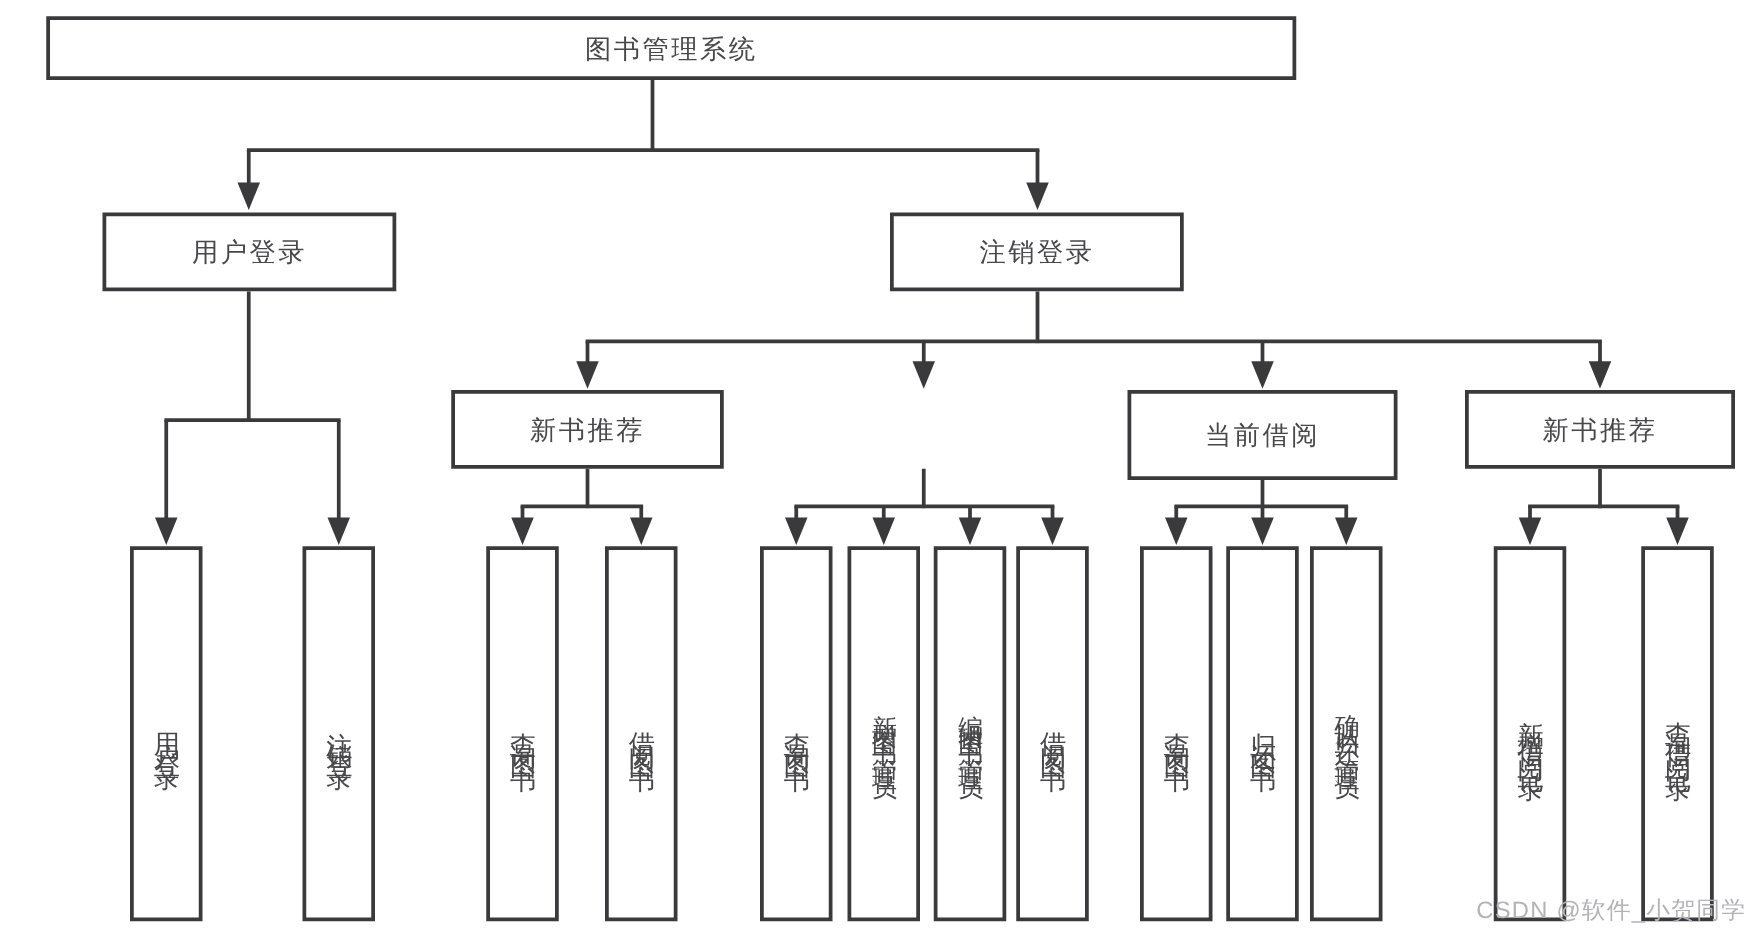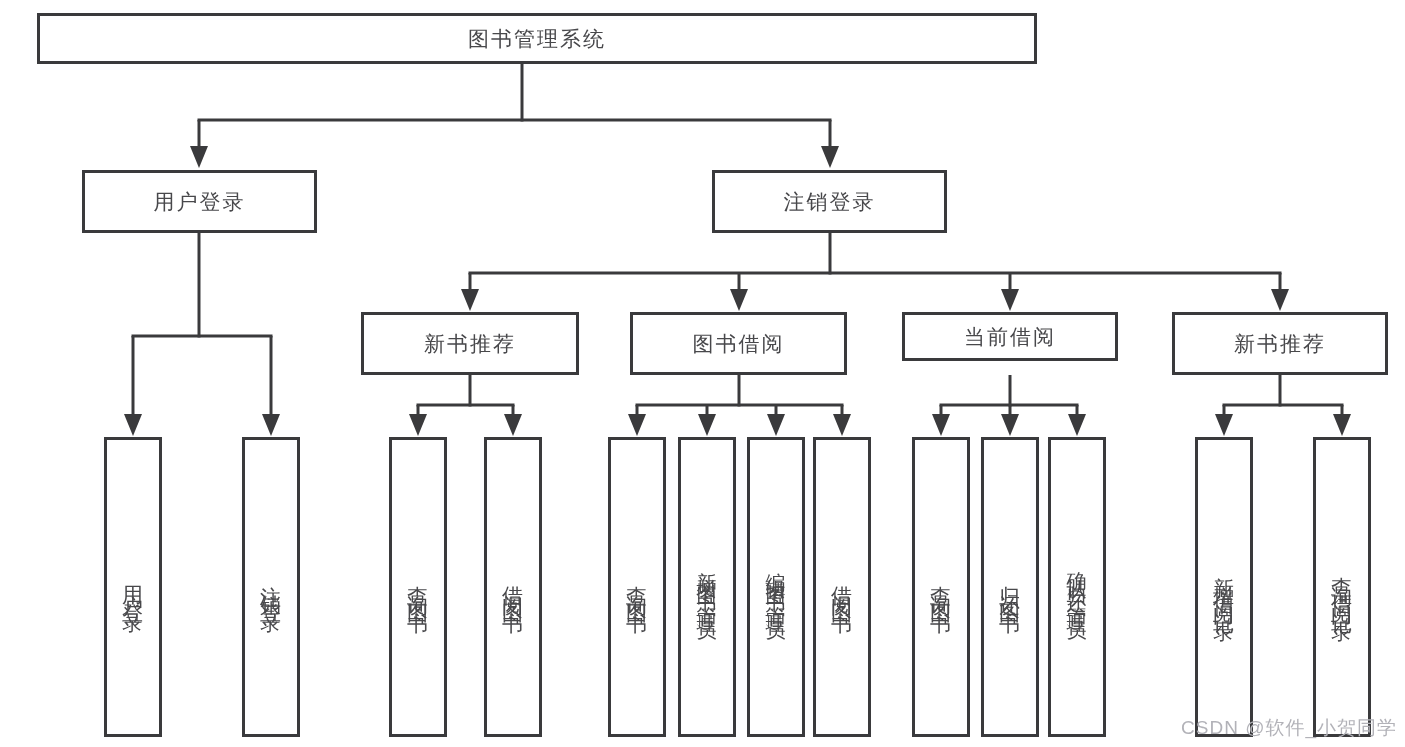--- a/index.html
+++ b/index.html
@@ -115,24 +115,21 @@
   <div class="box hbox" style="left:82px; top:170px; width:235px; height:63px;">
     <span>用户登录</span>
   </div>
   <div class="box hbox" style="left:712px; top:170px; width:235px; height:63px;">
     <span>注销登录</span>
   </div>
 
   <div class="box hbox" style="left:361px; top:312px; width:218px; height:63px;">
     <span>新书推荐</span>
   </div>
-  <div class="box hbox" style="left:630px; top:312px; width:217px; height:63px;">
-    <span>图书借阅</span>
-  </div>
-  <div class="box hbox" style="left:902px; top:312px; width:216px; height:49px;">
+  <div class="box hbox" style="left:902px; top:312px; width:216px; height:72px;">
     <span>当前借阅</span>
   </div>
   <div class="box hbox" style="left:1172px; top:312px; width:216px; height:63px;">
     <span>新书推荐</span>
   </div>
 
   <div class="box leaf" style="left:104px; top:437px; width:58px; height:300px;">
     <span>用户登录</span>
   </div>
   <div class="box leaf" style="left:242px; top:437px; width:58px; height:300px;">

